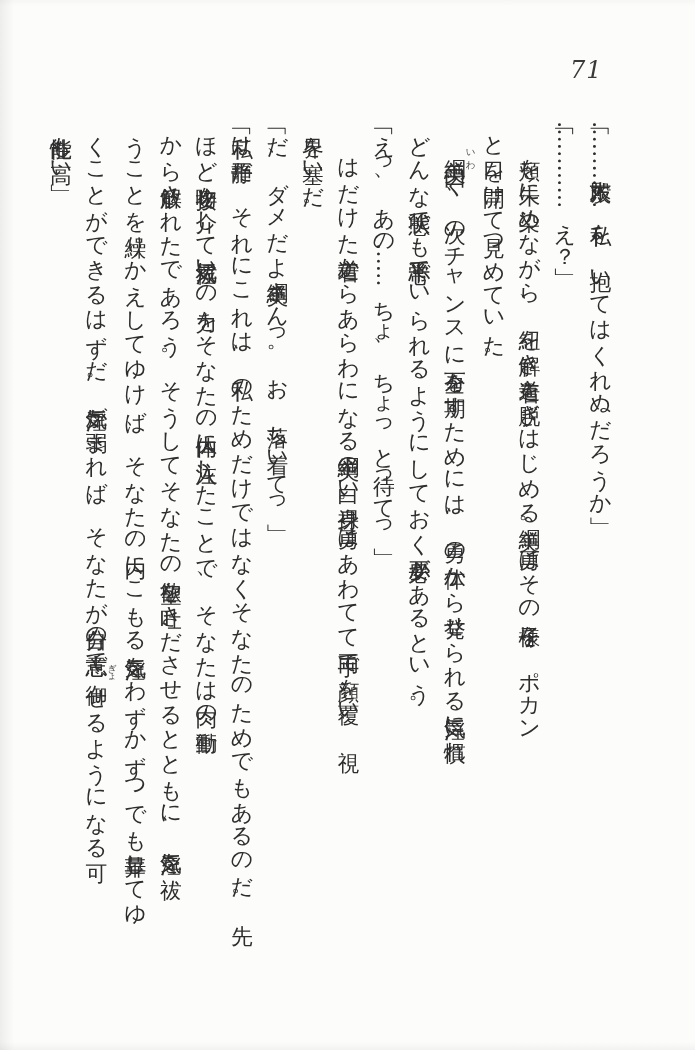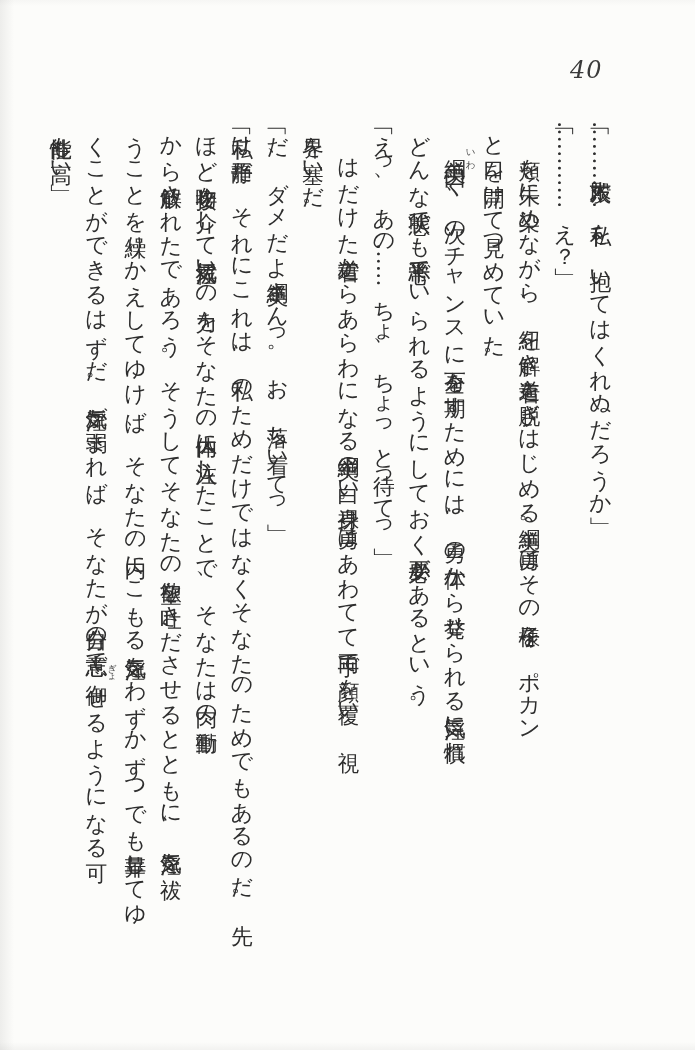--- a/index.html
+++ b/index.html
@@ -59,21 +59,21 @@
     font-size: 9.5px;
     letter-spacing: 0;
     color: #4a4a4a;
   }
 </style>
 </head>
 <body>
 
 <div class="scan-shading"></div>
 
-<div class="page-number">40</div>
+<div class="page-number">71</div>
 
 <div class="text-block">
     <p>「……茨木殿……私を、抱いてはくれぬだろうか」</p>
     <p>「…………え？」</p>
     <p class="indent-1">頬を朱に染めながら、紐を解き道着を脱ぎはじめる美綱。勇はその様子を、ポカン</p>
     <p>と口を開けて見つめていた。</p>
     <p class="indent-1">美綱<ruby>曰<rt>いわ</rt></ruby>く、次のチャンスに万全を期すためには、勇の体から発せられる淫気に慣れ、</p>
     <p>どんな状態でも平常心でいられるようにしておく必要があるという。</p>
     <p>「えっ、あの……ちょ、ちょっと待ってっ」</p>
     <p class="indent-1">はだけた道着からあらわになる美綱の白い裸身。勇はあわてて両手で顔を覆い、視</p>

